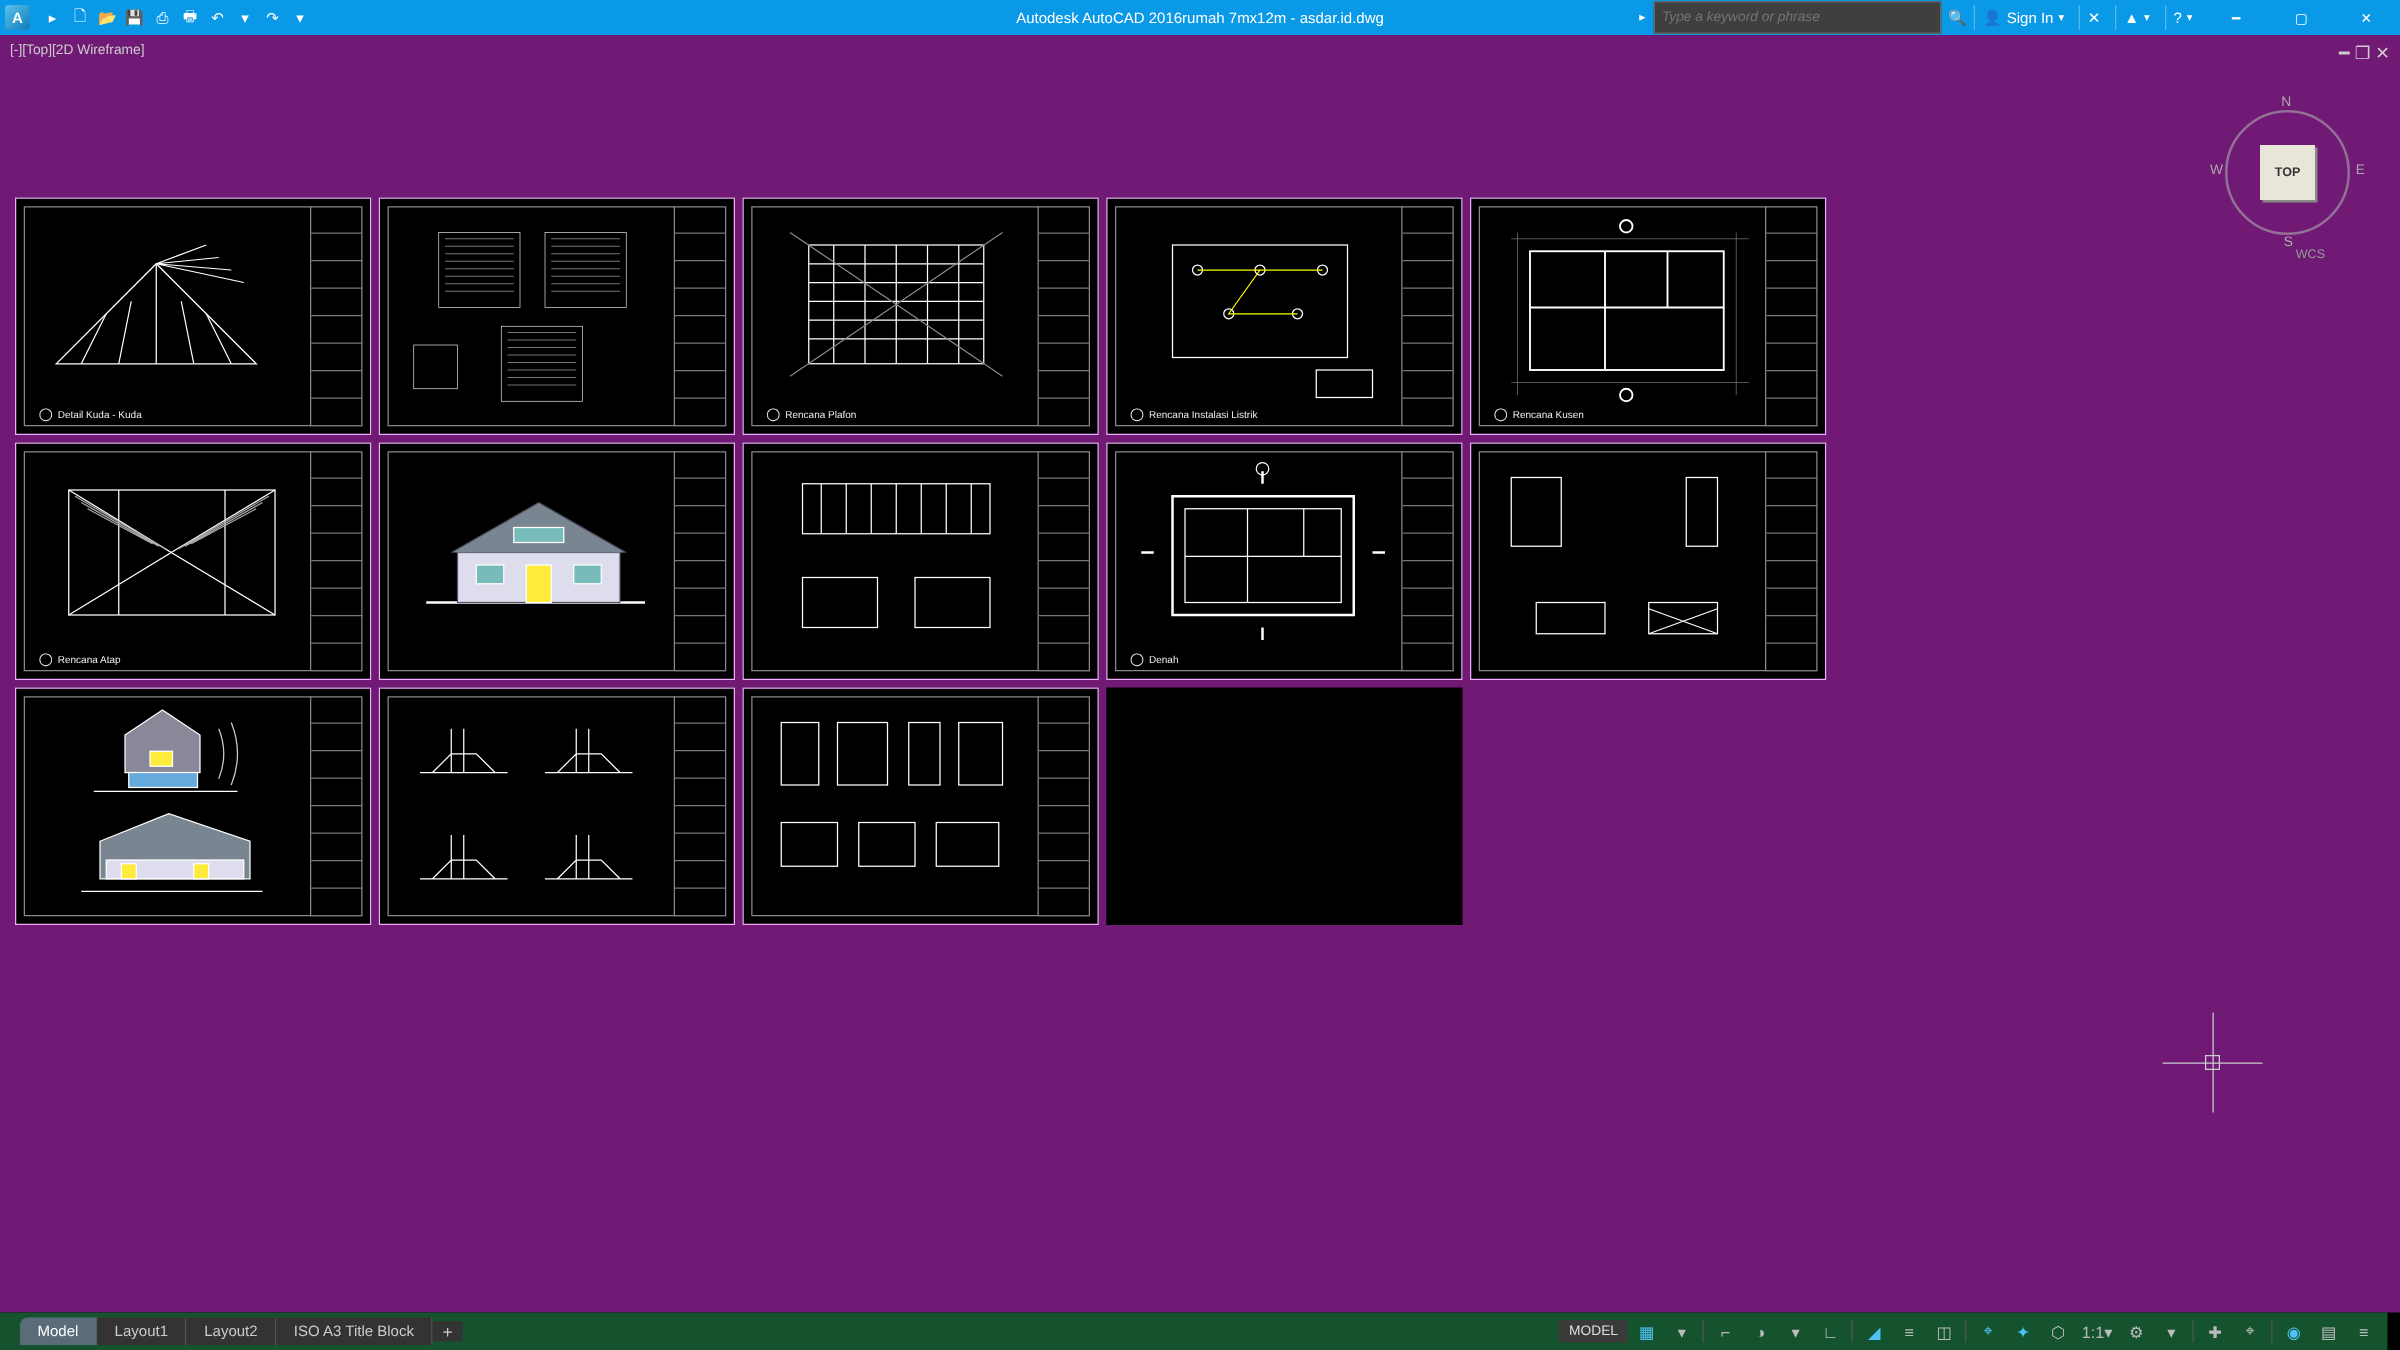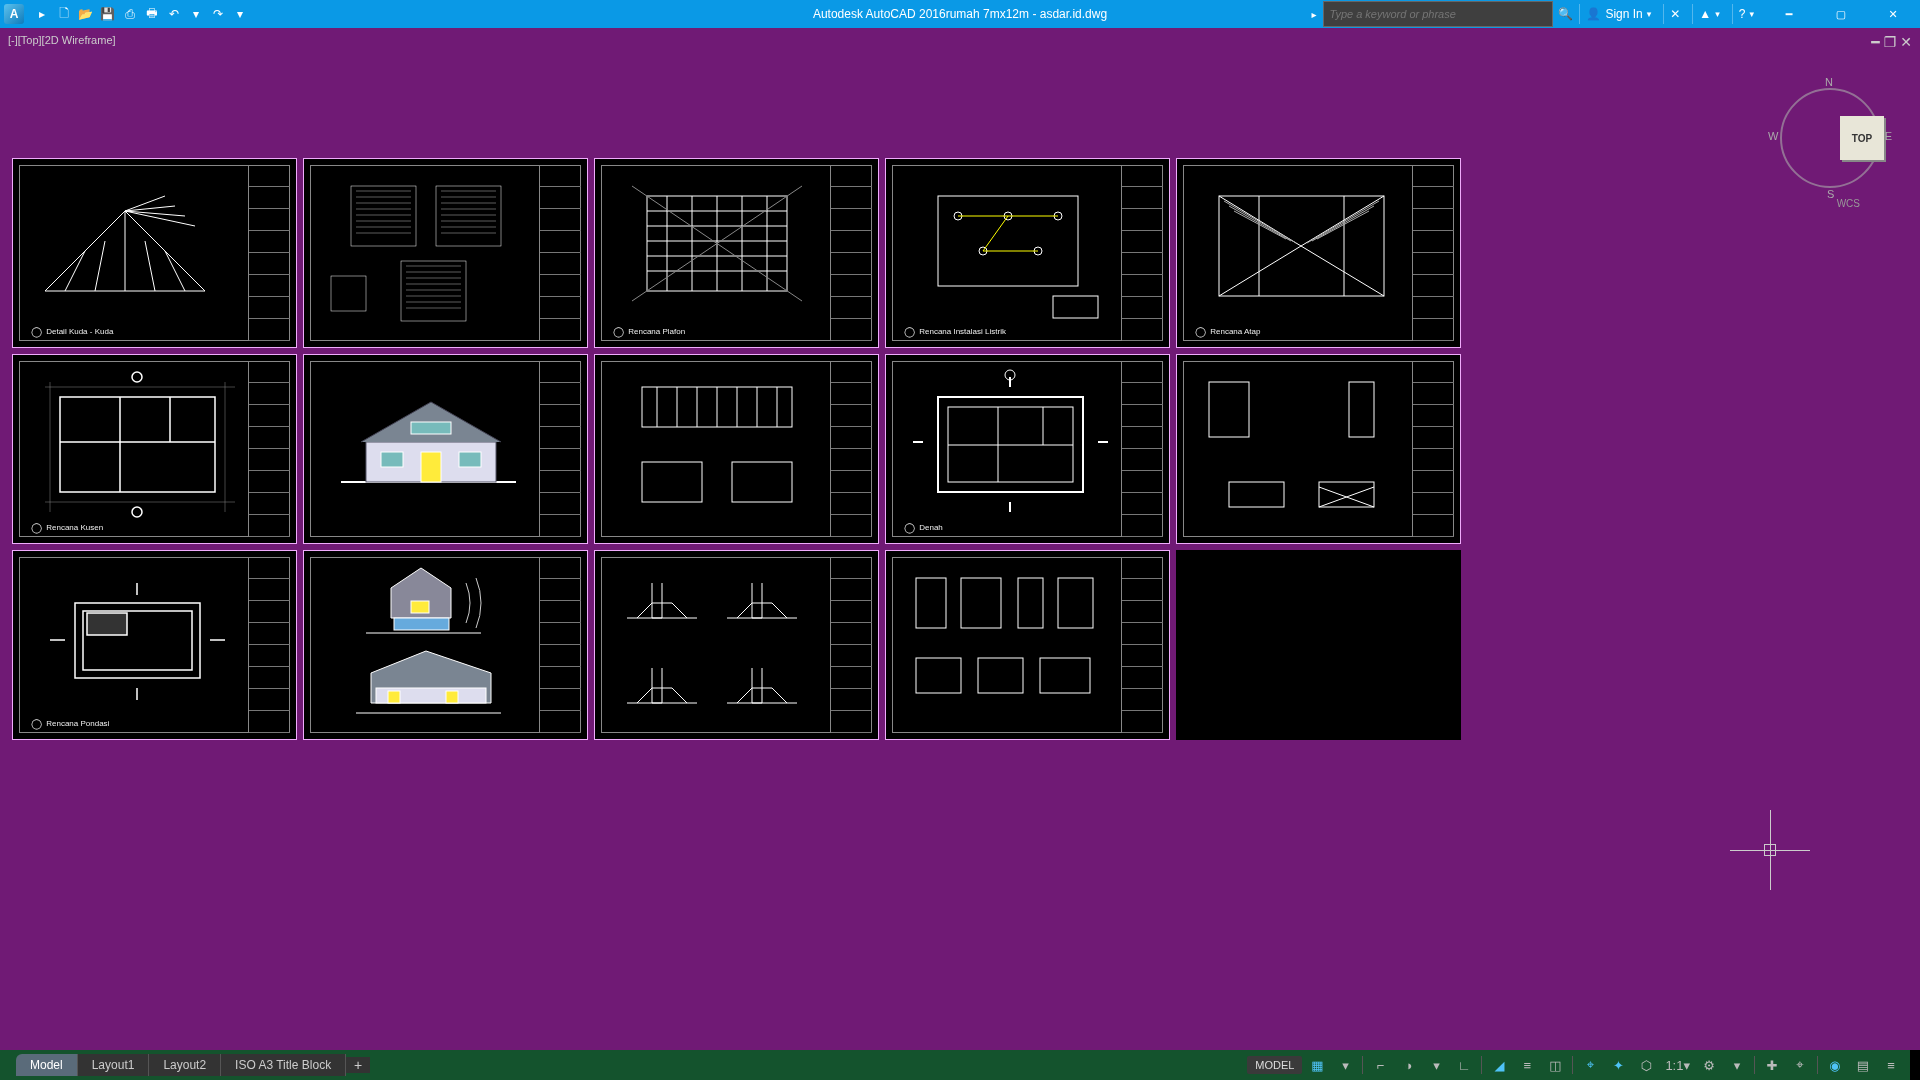--- a/index.html
+++ b/index.html
@@ -18,21 +18,21 @@
 
 
 .drawing { position:absolute; top:28px; left:0; right:0; bottom:30px; background:#701a75; }
 .viewport-label { position:absolute; top:6px; left:8px; font-size:11px; color:#ccc;}
 .mini-controls { position:absolute; top:6px; right:8px; display:flex; gap:4px; }
 .mini-controls span { font-size:14px; color:#ccc; cursor:pointer;}
 
 
 .viewcube { position:absolute; top:50px; right:30px; width:120px; height:120px; color:#aaa; font-size:11px;}
 .viewcube .ring { position:absolute; inset:10px; border:2px solid rgba(170,170,170,.6); border-radius:50%; }
-.viewcube .cube { position:absolute; top:38px; left:38px; width:44px; height:44px; background:#e8e6d8; color:#333; display:flex; align-items:center; justify-content:center; font-size:10px; font-weight:bold; box-shadow:2px 2px 0 #888;margin-left:32px;}
+.viewcube .cube { position:absolute; top:38px; left:38px; width:44px; height:44px; background:#e8e6d8; color:#333; display:flex; align-items:center; justify-content:center; font-size:10px; font-weight:bold; box-shadow:2px 2px 0 #888;}
 .viewcube .n{position:absolute;top:-2px;left:55px;} .viewcube .s{position:absolute;bottom:-2px;left:57px;}
 .viewcube .e{position:absolute;top:52px;right:-2px;} .viewcube .w{position:absolute;top:52px;left:-2px;}
 .wcs-label{position:absolute;top:170px;right:60px;font-size:10px;color:#999;}
 
 
 .sheets { position:absolute; top:130px; left:12px; display:grid; grid-template-columns:repeat(5,285px); grid-auto-rows:190px; gap:6px;}
 .sheet { border:1px solid #f0abfc; position:relative; background:#000;}
 .sheet .frame { position:absolute; inset:6px; border:1px solid #888;}
 .sheet .titleblock { position:absolute; top:6px; right:6px; bottom:6px; width:42px; border-left:1px solid #888; display:flex; flex-direction:column;}
 .sheet .titleblock div { flex:1; border-bottom:1px solid #777; }
@@ -225,52 +225,52 @@
         <div class="titleblock">
           <div></div>
           <div></div>
           <div></div>
           <div></div>
           <div></div>
           <div></div>
           <div></div>
           <div></div>
         </div>
-      <svg width="215" height="150">
-          <g stroke="#fff" stroke-width="1" fill="none">
-            <rect x="30" y="25" width="165" height="100"></rect>
-            <path d="M30,25 L112,75 L30,125 M195,25 L112,75 L195,125 M70,25 v100 M155,25 v100"></path>
-            <path d="M35,30 L107,72 M40,35 L102,70 M45,40 L97,68 M190,30 L118,72 M185,35 L123,70 M180,40 L128,68" stroke="#aaa"></path>
-          </g>
-        </svg>
-      <div class="label">Rencana Atap</div>
-    </div>
-
-    <div class="sheet">
-        <div class="frame"></div>
-        <div class="titleblock">
-          <div></div>
-          <div></div>
-          <div></div>
-          <div></div>
-          <div></div>
-          <div></div>
-          <div></div>
-          <div></div>
-        </div>
       <svg width="215" height="160">
           <g stroke="#fff" stroke-width="1.5" fill="none">
             <rect x="35" y="30" width="155" height="95"></rect>
             <path d="M35,75 h155 M95,30 v95 M145,30 v45"></path>
             <path d="M20,20 h190 M20,135 h190 M25,15 v130 M200,15 v130" stroke="#888" stroke-width="0.5"></path>
             <circle cx="112" cy="10" r="5"></circle>
             <circle cx="112" cy="145" r="5"></circle>
           </g>
         </svg>
       <div class="label">Rencana Kusen</div>
+    </div>
+
+    <div class="sheet">
+        <div class="frame"></div>
+        <div class="titleblock">
+          <div></div>
+          <div></div>
+          <div></div>
+          <div></div>
+          <div></div>
+          <div></div>
+          <div></div>
+          <div></div>
+        </div>
+      <svg width="215" height="150">
+          <g stroke="#fff" stroke-width="1" fill="none">
+            <rect x="30" y="25" width="165" height="100"></rect>
+            <path d="M30,25 L112,75 L30,125 M195,25 L112,75 L195,125 M70,25 v100 M155,25 v100"></path>
+            <path d="M35,30 L107,72 M40,35 L102,70 M45,40 L97,68 M190,30 L118,72 M185,35 L123,70 M180,40 L128,68" stroke="#aaa"></path>
+          </g>
+        </svg>
+      <div class="label">Rencana Atap</div>
     </div>
     <div class="sheet">
         <div class="frame"></div>
         <div class="titleblock">
           <div></div>
           <div></div>
           <div></div>
           <div></div>
           <div></div>
           <div></div>
@@ -349,42 +349,20 @@
           <g stroke="#fff" stroke-width="1" fill="none">
             <rect x="20" y="15" width="40" height="55"></rect>
             <rect x="160" y="15" width="25" height="55"></rect>
             <rect x="40" y="115" width="55" height="25"></rect>
             <rect x="130" y="115" width="55" height="25"></rect>
             <path d="M130,120 L185,140 M130,140 L185,120"></path>
           </g>
         </svg>
     </div>
 
-    <div class="sheet">
-        <div class="frame"></div>
-        <div class="titleblock">
-          <div></div>
-          <div></div>
-          <div></div>
-          <div></div>
-          <div></div>
-          <div></div>
-          <div></div>
-          <div></div>
-        </div>
-      <svg width="215" height="160">
-          <g stroke="#fff" stroke-width="1.5" fill="none">
-            <rect x="50" y="40" width="125" height="75"></rect>
-            <rect x="58" y="48" width="109" height="59"></rect>
-            <rect x="62" y="50" width="40" height="22" fill="#333"></rect>
-            <path d="M25,77 h15 M185,77 h15 M112,20 v12 M112,125 v12"></path>
-          </g>
-        </svg>
-      <div class="label">Rencana Pondasi</div>
-    </div>
     <div class="sheet">
         <div class="frame"></div>
         <div class="titleblock">
           <div></div>
           <div></div>
           <div></div>
           <div></div>
           <div></div>
           <div></div>
           <div></div>

